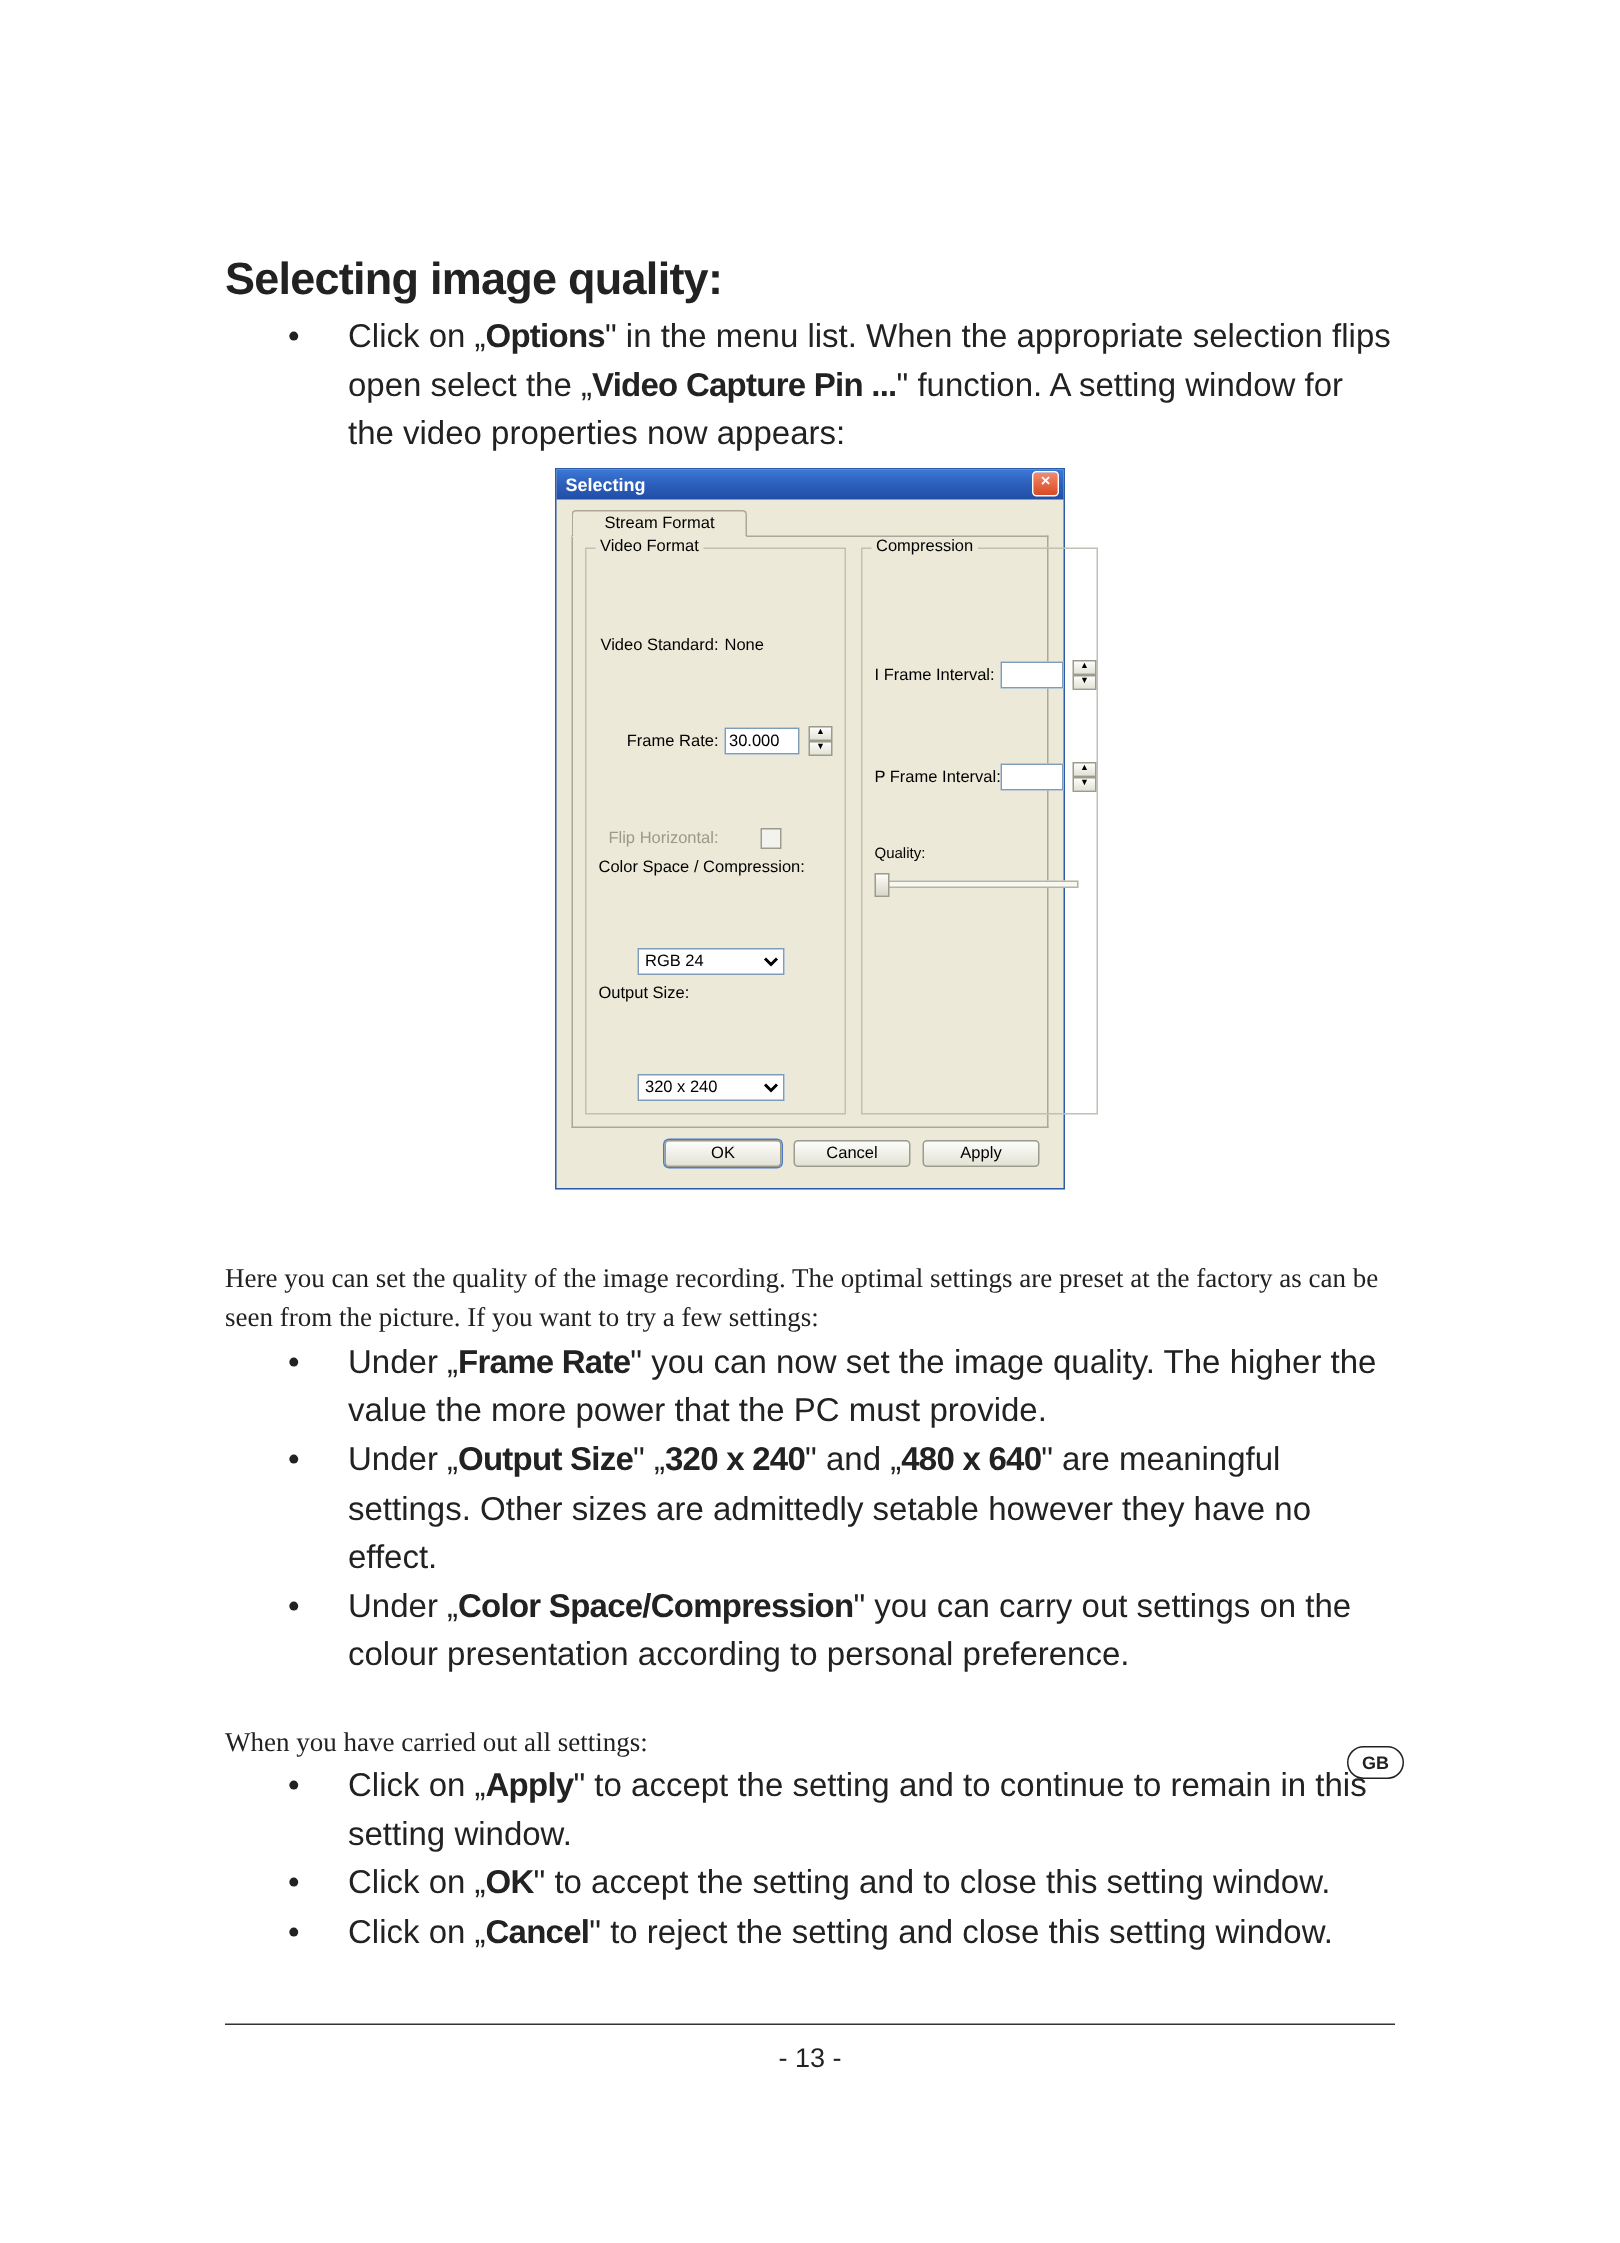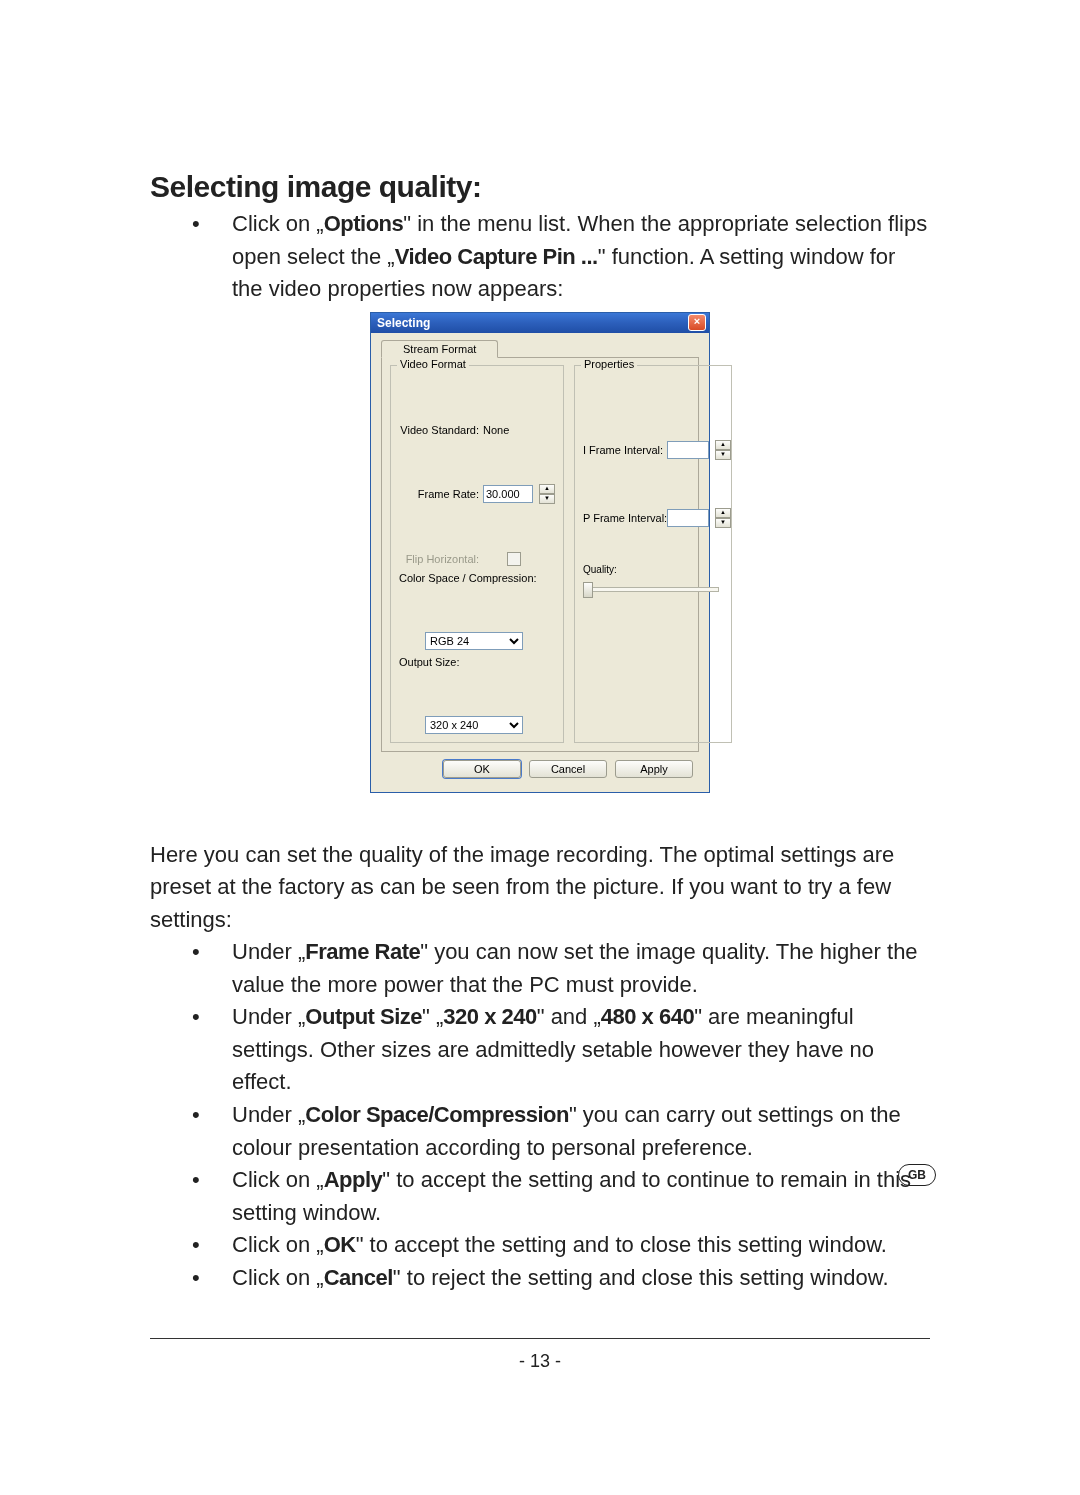--- a/index.html
+++ b/index.html
@@ -44,23 +44,24 @@
     left: 0;
     top: 0;
     font-size: 22px;
   }
   .bold {
     font-family: "Arial Narrow", "Arial", sans-serif;
     font-weight: 800;
     letter-spacing: -0.5px;
   }
   p.para {
-    font-size: 22px;
+    font-size: 18px;
     line-height: 1.48;
     margin: 0 0 0 0;
+    font-family: Liberation Serif, serif;
   }
 
   
   .win-dialog {
     width: 338px;
     margin: 6px auto 0 auto;
     background: #ece9d8;
     border: 1px solid #2a5ea9;
     font-family: "Tahoma", "Arial", sans-serif;
     font-size: 11px;
@@ -312,21 +313,21 @@
 
           <div class="section-label">Output Size:</div>
           <div class="row" style="margin-left:26px; margin-bottom:0;">
             <select class="combo">
               <option>320 x 240</option>
             </select>
           </div>
         </div>
 
         <div class="groupbox cp">
-          <span class="legend">Properties</span>
+          <span class="legend">Compression</span>
 
           <div style="height:16px;"></div>
           <div class="row">
             <label class="rlabel">I Frame Interval:</label>
             <input class="txt" style="">
             <span class="spinner">
               <span class="spin-btn">▲</span>
               <span class="spin-btn">▼</span>
             </span>
           </div>
@@ -363,20 +364,21 @@
       <span>Under „</span><span class="bold">Frame Rate</span><span>" you can now set the image quality. The higher the value the more power that the PC must provide.</span>
     </li>
     <li>
       <span>Under „</span><span class="bold">Output Size</span><span>" „</span><span class="bold">320 x 240</span><span>" and „</span><span class="bold">480 x 640</span><span>" are meaningful settings. Other sizes are admittedly setable however they have no effect.</span>
     </li>
     <li>
       <span>Under „</span><span class="bold">Color Space/Compression</span><span>" you can carry out settings on the colour presentation according to personal preference.</span>
     </li>
   </ul>
 
+  <p class="para" style="margin-top:28px;">When you have carried out all settings:</p>
 
   <ul class="doc-list">
     <li>
       <span>Click on „</span><span class="bold">Apply</span><span>" to accept the setting and to continue to remain in this setting window.</span>
     </li>
     <li>
       <span>Click on „</span><span class="bold">OK</span><span>" to accept the setting and to close this setting window.</span>
     </li>
     <li>
       <span>Click on „</span><span class="bold">Cancel</span><span>" to reject the setting and close this setting window.</span>

